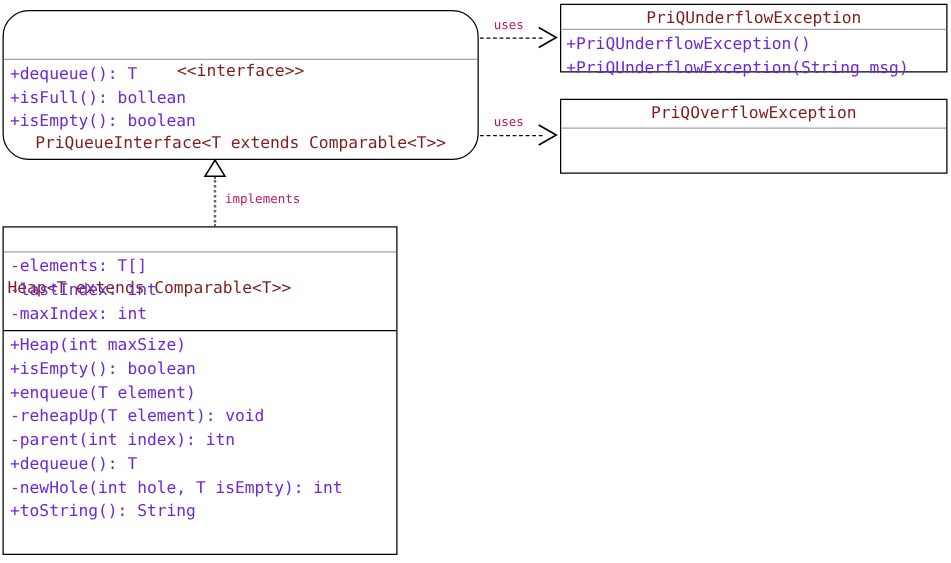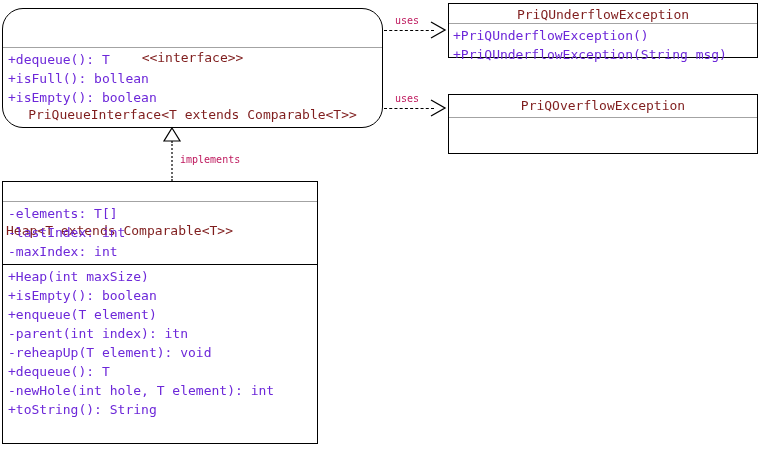--- a/index.html
+++ b/index.html
@@ -97,37 +97,37 @@
     </div>
     <div class="compartment">
       <div class="member">-elements: T[]</div>
       <div class="member">-lastIndex: int</div>
       <div class="member">-maxIndex: int</div>
     </div>
     <div class="compartment">
       <div class="member">+Heap(int maxSize)</div>
       <div class="member">+isEmpty(): boolean</div>
       <div class="member">+enqueue(T element)</div>
+      <div class="member">-reheapUp(T element): void</div>
       <div class="member">-parent(int index): itn</div>
-      <div class="member">-reheapUp(T element): void</div>
       <div class="member">+dequeue(): T</div>
-      <div class="member">-newHole(int hole, T element): int</div>
+      <div class="member">-newHole(int hole, T isEmpty): int</div>
       <div class="member">+toString(): String</div>
     </div>
   </div>
 
   <div class="uml-class" style="left:448px; top:3px; width:310px; height:55px;">
     <div class="class-name centered" style="height:20px;">PriQUnderflowException</div>
     <div class="compartment tight">
       <div class="member">+PriQUnderflowException()</div>
       <div class="member">+PriQUnderflowException(String msg)</div>
     </div>
   </div>
 
-  <div class="uml-class" style="left:448px; top:79px; width:310px; height:60px;margin-top:15px;">
+  <div class="uml-class" style="left:448px; top:79px; width:310px; height:60px;">
     <div class="class-name centered" style="height:23px;">PriQOverflowException</div>
   </div>
 
   <div class="dash-h" style="left:384px; top:30px; width:50px;"></div>
   <svg class="arrow-open" width="20" height="20" style="left:428px; top:20px;" viewBox="0 0 20 20">
     <polyline points="3,2 17,10 3,18" fill="none" stroke="#000000" stroke-width="1.3"></polyline>
   </svg>
   <div class="edge-label" style="left:395px; top:13px;">uses</div>
 
   <div class="dash-h" style="left:384px; top:108px; width:50px;"></div>

